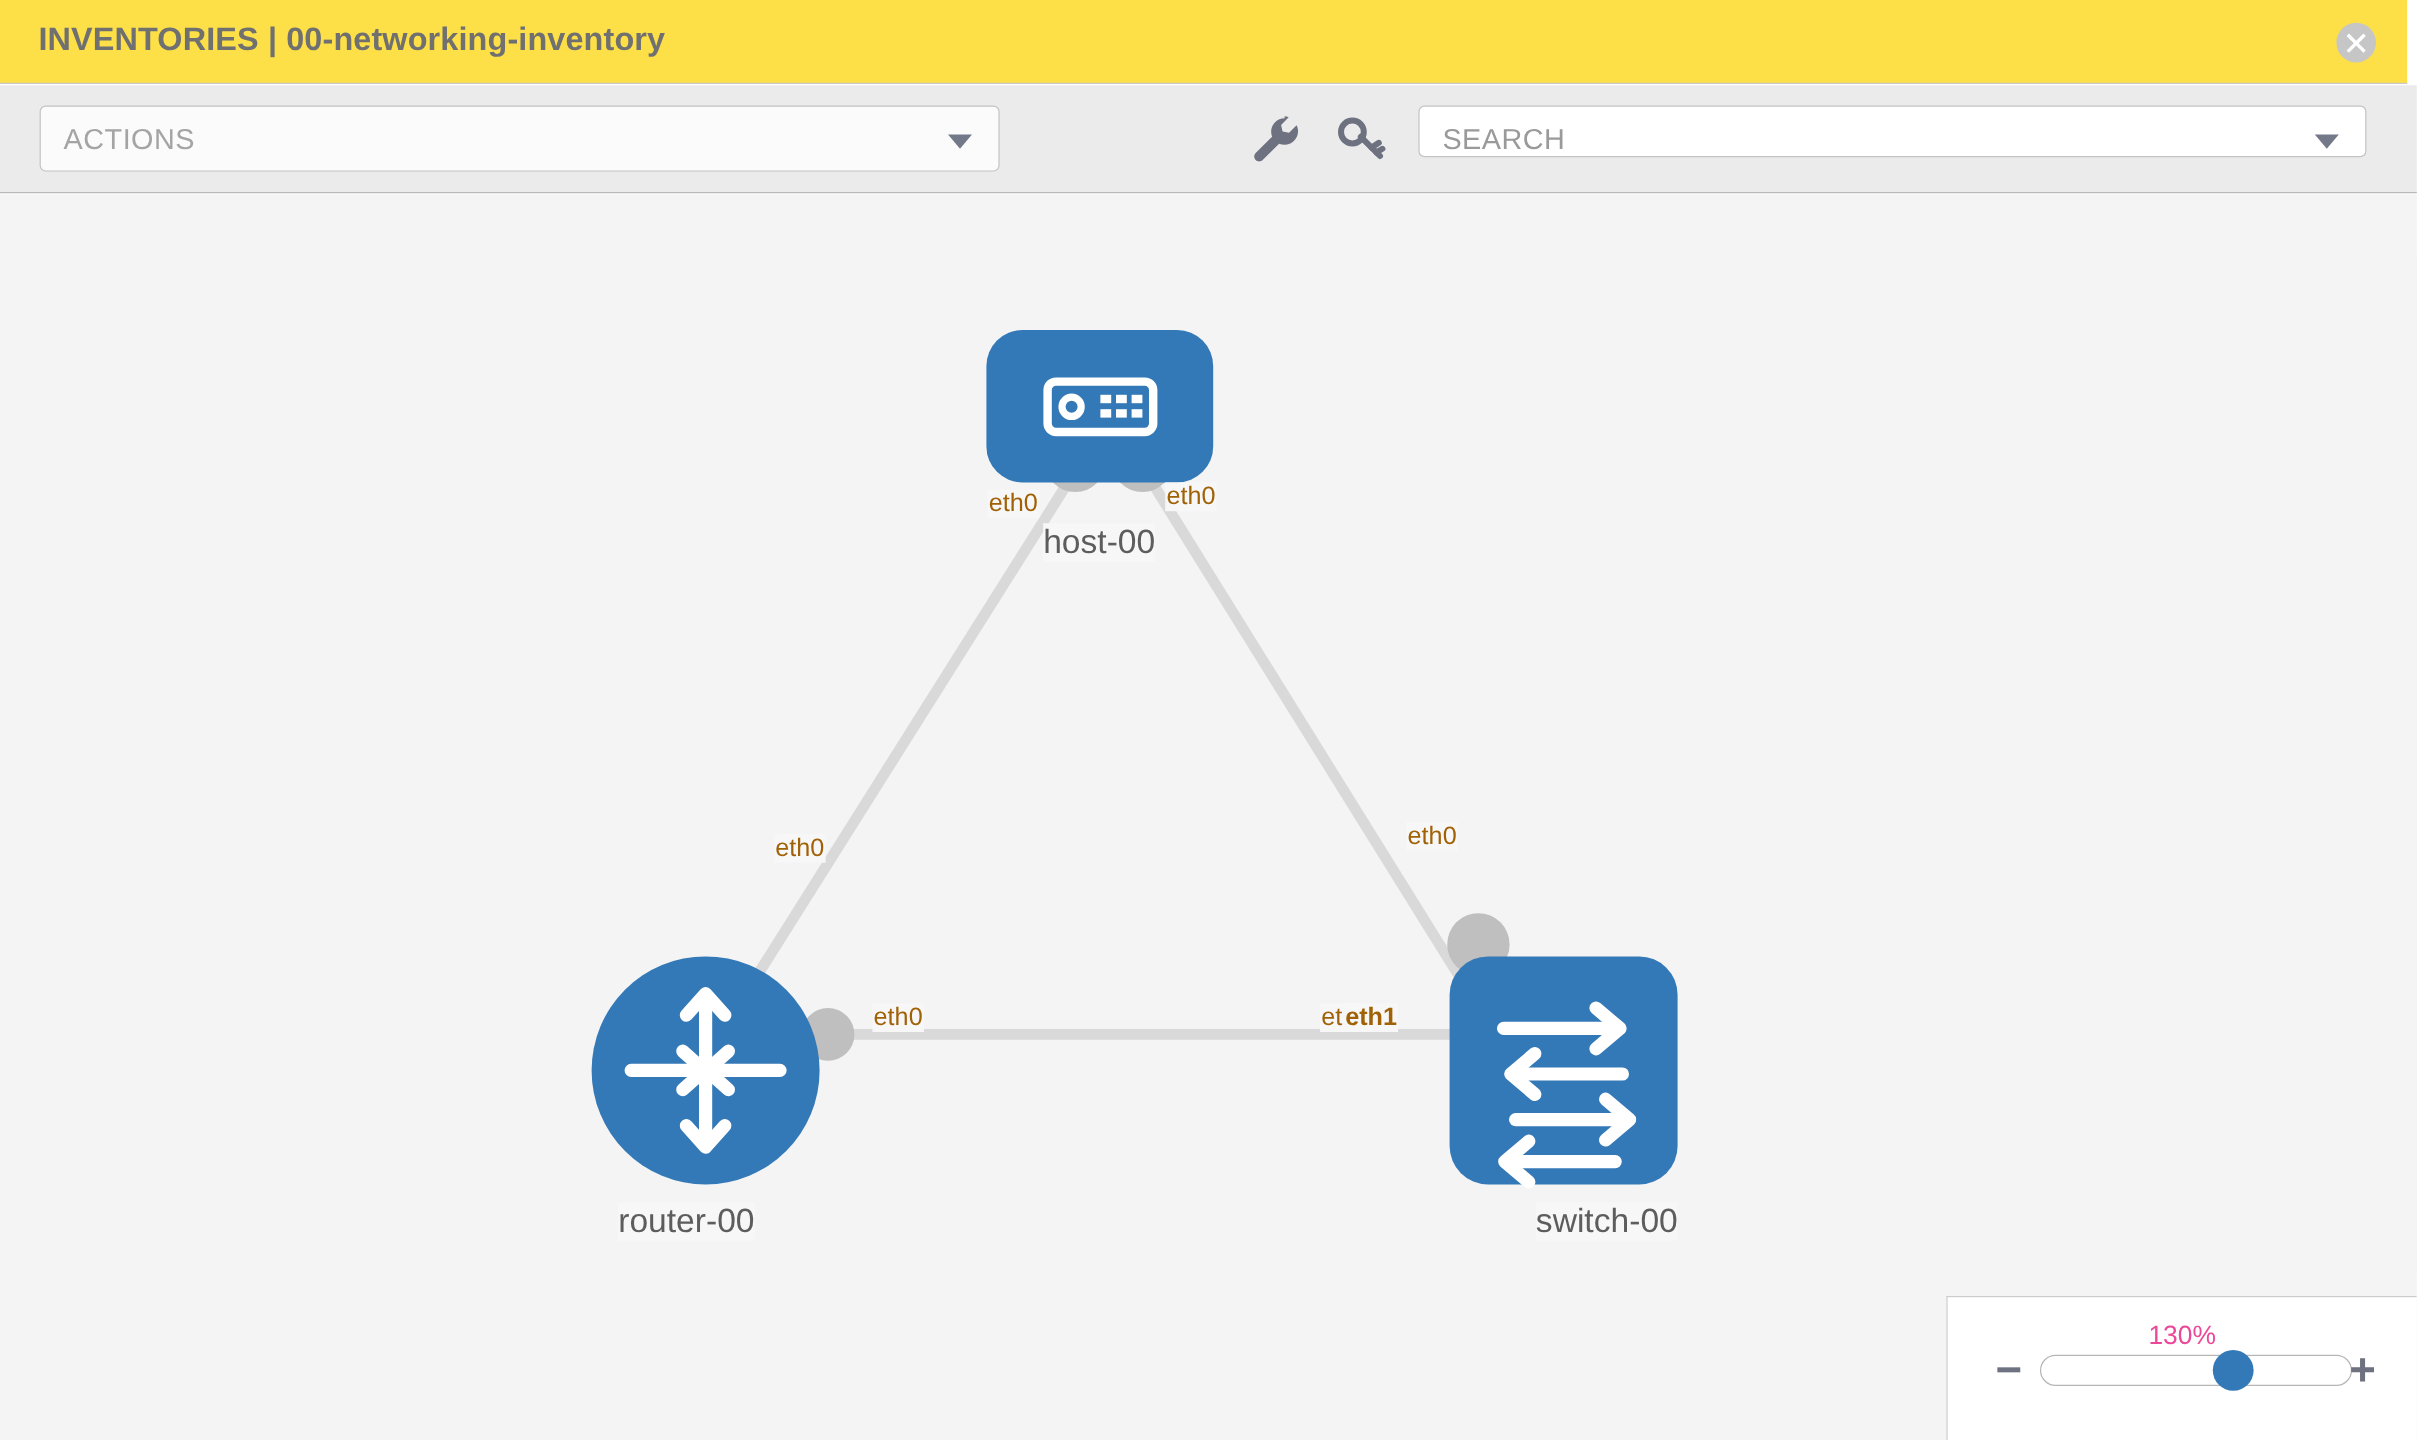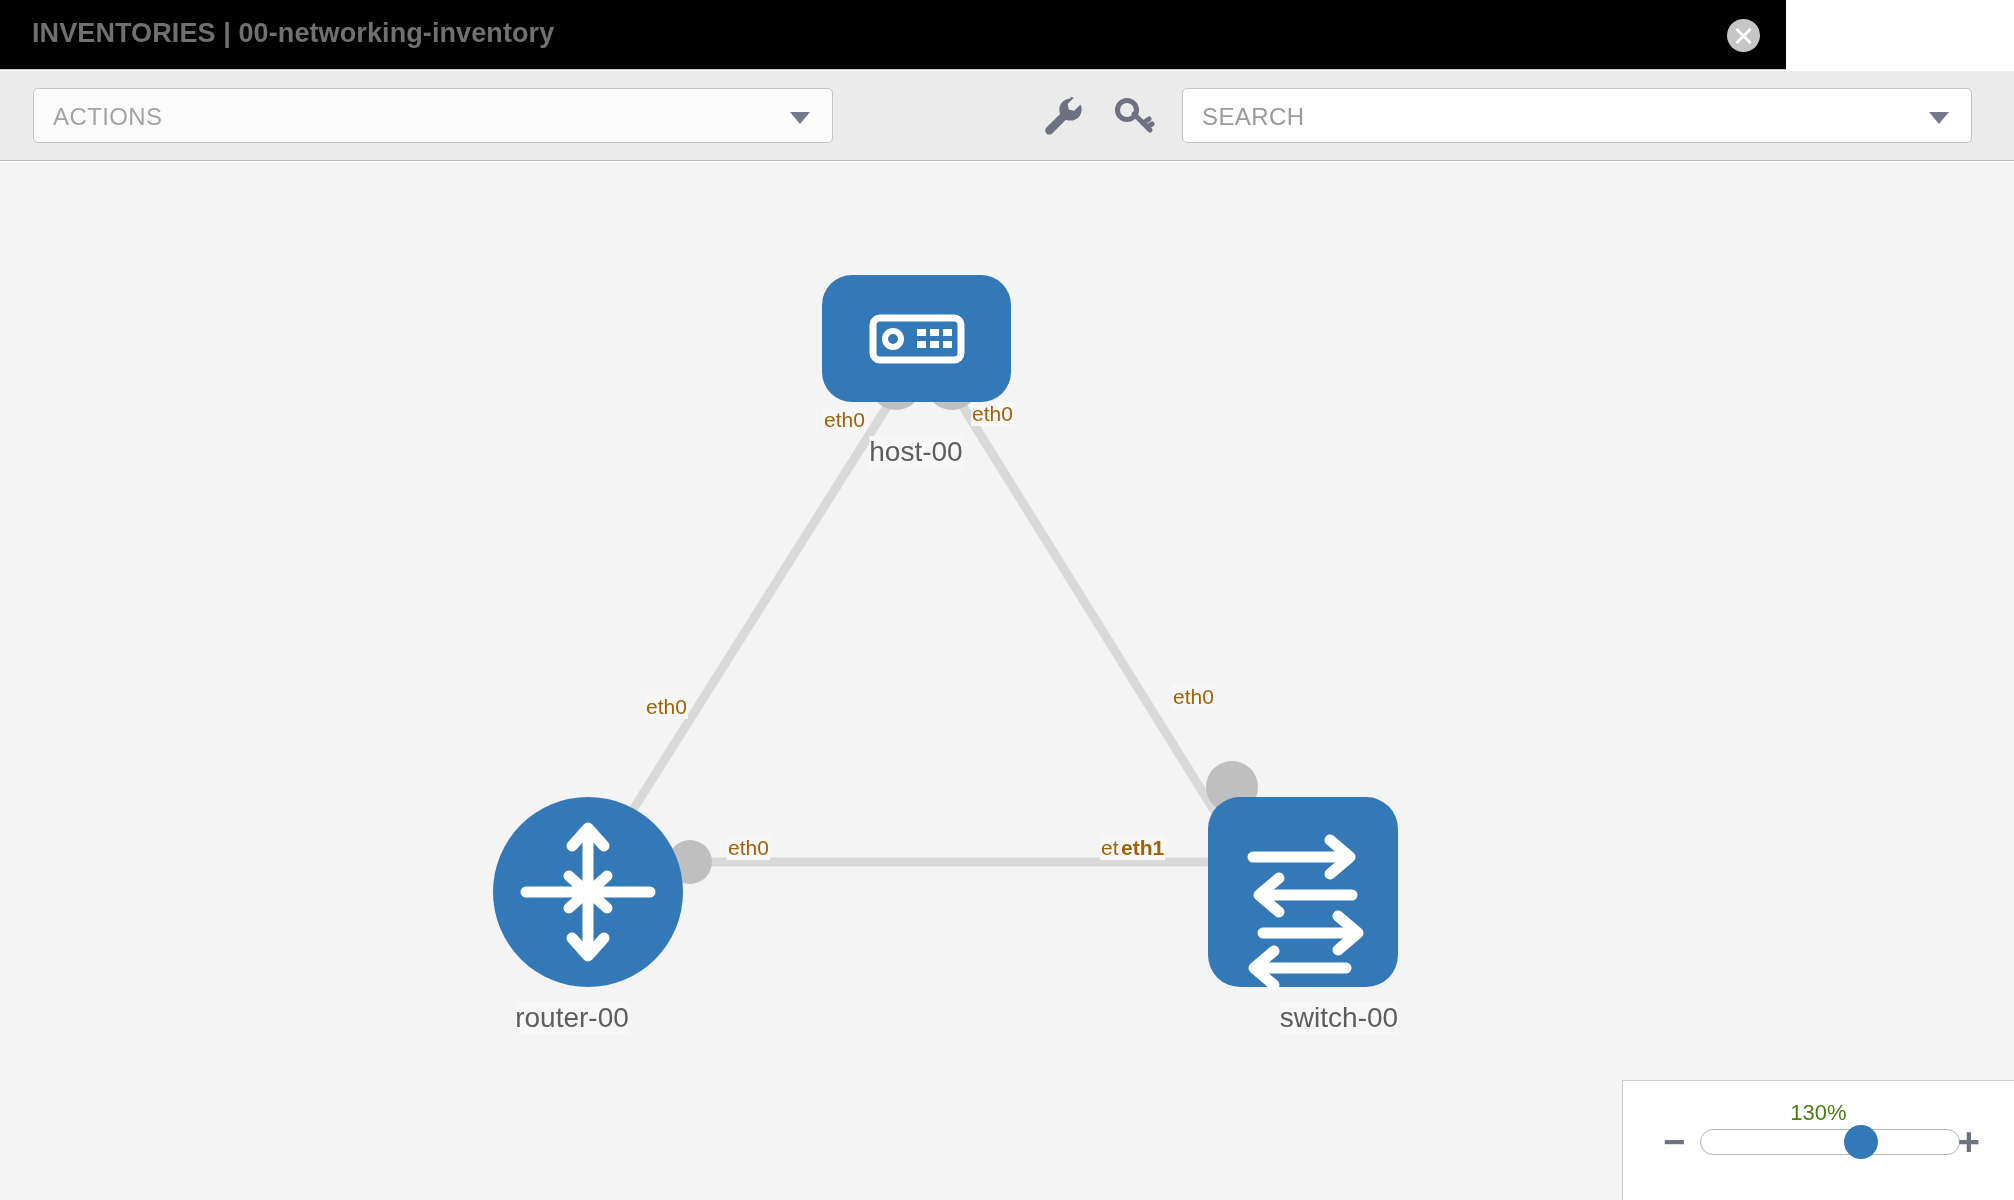--- a/index.html
+++ b/index.html
@@ -9,23 +9,23 @@
     height: 1200px;
     overflow: hidden;
     background: #ffffff;
     font-family: "Liberation Sans", sans-serif;
   }
 
   
   .header {
     position: absolute;
     top: 0; left: 0;
-    width: 1786px;
+    width: 2006px;
     height: 70px;
-    background: #000000;
+    background: #fde047;
     border-bottom: 1px solid #c8c8c8;
   }
   .header-title {
     position: absolute;
     left: 32px;
     top: 18px;
     font-size: 27px;
     font-weight: bold;
     color: #707070;
     letter-spacing: 0.1px;
@@ -89,21 +89,21 @@
     cursor: pointer;
   }
   .tool-icon.wrench { left: 1039px; }
   .tool-icon.key    { left: 1112px; }
 
   .search-box {
     position: absolute;
     left: 1182px;
     top: 17px;
     width: 790px;
-    height: 55px;
+    height: 43px;
     background: #ffffff;
     border: 1px solid #c4c4c4;
     border-radius: 5px;
     cursor: text;
   }
   .search-label {
     position: absolute;
     left: 19px;
     top: 14px;
     font-size: 24px;
@@ -154,21 +154,21 @@
     background: #ffffff;
     border-top: 1px solid #cccccc;
     border-left: 1px solid #cccccc;
   }
   .zoom-value {
     position: absolute;
     top: 19px;
     left: 0; right: 0;
     text-align: center;
     font-size: 22px;
-    color: #4d7c0f;
+    color: #ec4899;
   }
   .zoom-minus, .zoom-plus {
     position: absolute;
     top: 48px;
     color: #6e7280;
     font-size: 38px;
     line-height: 26px;
     font-weight: bold;
     cursor: pointer;
     user-select: none;

